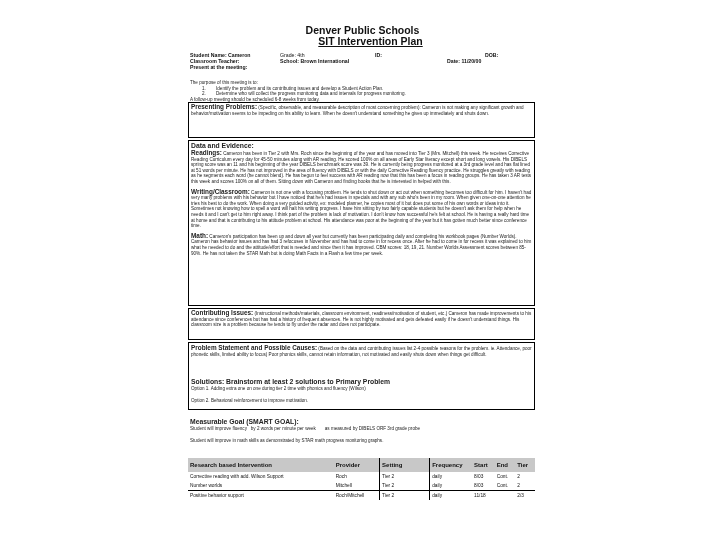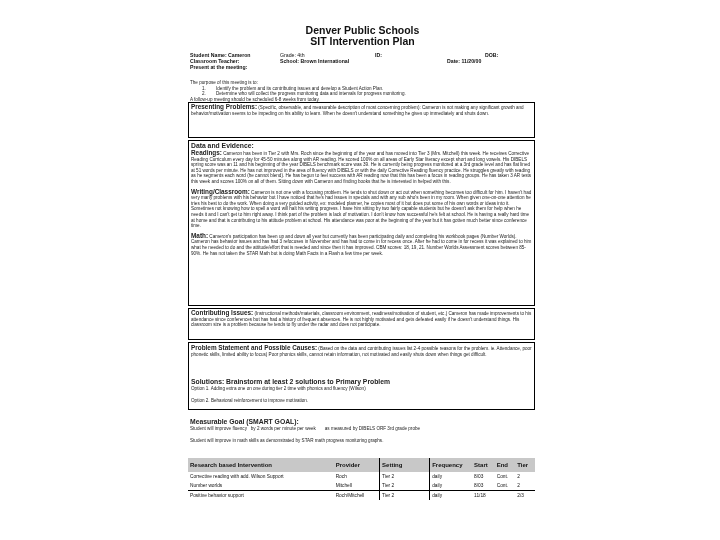--- a/index.html
+++ b/index.html
@@ -1,20 +1,20 @@
 <!DOCTYPE html>
 <html><head>
 <meta charset="utf-8">
 <style>
   html, body { margin:0; padding:0; background:#ffffff; }
   body { width:720px; height:540px; position:relative; overflow:hidden; font-family:"Liberation Sans", sans-serif; color:#111; }
   .page { position:absolute; left:190px; top:0; width:345px; height:540px; }
   .title { text-align:center; font-weight:bold; font-size:10.5px; line-height:11px; }
   .t1 { position:absolute; top:25px; left:0; width:345px; }
-  .t2 { position:absolute; top:36px; left:0; width:345px; }
+  .t2 { position:absolute; top:36px; left:8px; width:345px; text-decoration:underline; }
   .meta { position:absolute; top:52px; left:0; width:345px; font-size:5.2px; line-height:6px; }
   .meta .row { position:relative; height:6px; }
   .meta span { position:absolute; white-space:nowrap; }
   .b { font-weight:bold; }
   .small { font-size:4.6px; line-height:5.6px; color:#222; }
   .purpose { position:absolute; top:80px; left:0; width:345px; }
   .purpose .li { padding-left:12px; }
   .purpose .li .n { display:inline-block; width:14px; }
   .box { position:absolute; left:-2px; width:347px; border:1px solid #000; box-sizing:border-box; padding:1px 2px; }
   .sec-h2 { font-size:6.8px; font-weight:bold; color:#222; line-height:8px; }

